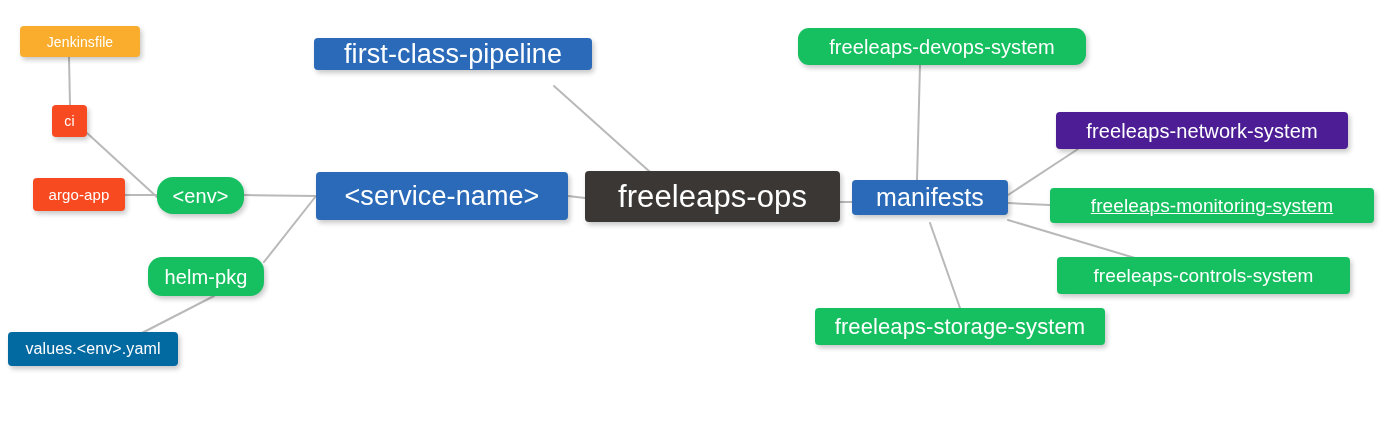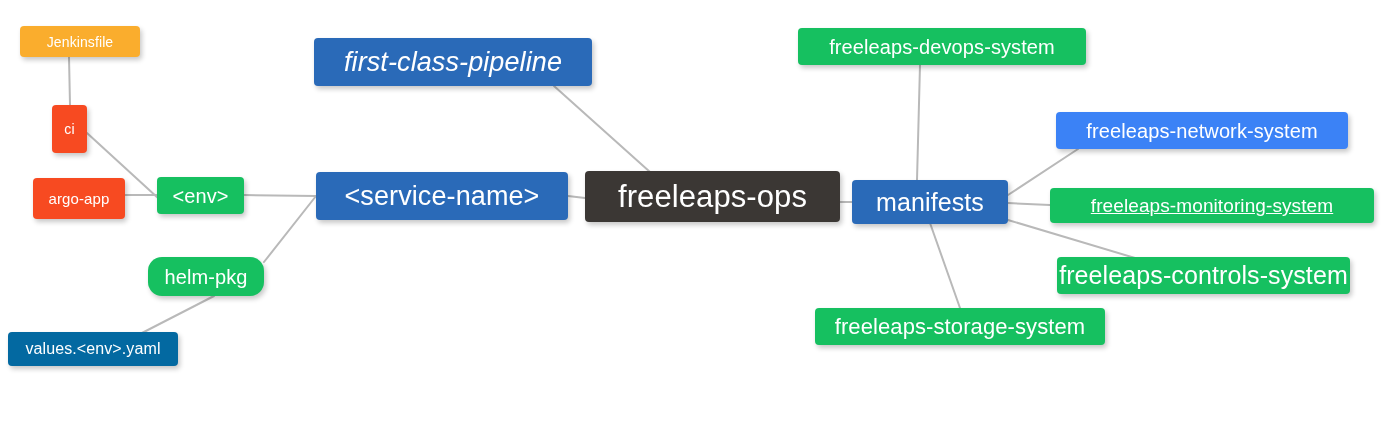--- a/index.html
+++ b/index.html
@@ -62,56 +62,56 @@
       <path d="M 917 180 L 920 65" stroke="#b9b9b9" stroke-width="2" fill="none" stroke-linecap="round"></path>
       <path d="M 1008 195 L 1078 149" stroke="#b9b9b9" stroke-width="2" fill="none" stroke-linecap="round"></path>
       <path d="M 1008 203 L 1050 205" stroke="#b9b9b9" stroke-width="2" fill="none" stroke-linecap="round"></path>
       <path d="M 1008 220 L 1135 258" stroke="#b9b9b9" stroke-width="2" fill="none" stroke-linecap="round"></path>
       <path d="M 930 223 L 960 308" stroke="#b9b9b9" stroke-width="2" fill="none" stroke-linecap="round"></path>
     </svg>
   <div id="nodes">
       <div class="node" style="left: 20px; top: 26px; width: 120px; height: 31px; background: rgb(250, 173, 45); font-size: 14px;">
         <span class="node-label">Jenkinsfile</span>
       </div>
-      <div class="node" style="left: 52px; top: 105px; width: 35px; height: 48px; background: rgb(247, 74, 33); font-size: 14px;">
+      <div class="node" style="left: 52px; top: 105px; width: 35px; height: 32px; background: rgb(247, 74, 33); font-size: 14px;">
         <span class="node-label">ci</span>
       </div>
-      <div class="node" style="left: 33px; top: 178px; width: 92px; height: 41px; background: rgb(247, 74, 33); font-size: 15px;">
+      <div class="node" style="left: 33px; top: 178px; width: 92px; height: 33px; background: rgb(247, 74, 33); font-size: 15px;">
         <span class="node-label">argo-app</span>
       </div>
-      <div class="node" style="left: 157px; top: 177px; width: 87px; height: 37px; background: rgb(22, 192, 96); font-size: 20px;">
+      <div class="node" style="left: 157px; top: 177px; width: 87px; height: 37px; background: rgb(22, 192, 96); font-size: 20px; border-radius: 16px;">
         <span class="node-label">&lt;env&gt;</span>
       </div>
       <div class="node" style="left: 148px; top: 257px; width: 116px; height: 39px; background: rgb(22, 192, 96); font-size: 20px; border-radius: 14px;">
         <span class="node-label">helm-pkg</span>
       </div>
       <div class="node" style="left: 8px; top: 332px; width: 170px; height: 34px; background: #0369a1; font-size: 16px;">
         <span class="node-label">values.&lt;env&gt;.yaml</span>
       </div>
-      <div class="node" style="left: 314px; top: 38px; width: 278px; height: 48px; background: rgb(42, 106, 184); font-size: 27px; font-style: italic;">
+      <div class="node" style="left: 314px; top: 38px; width: 278px; height: 32px; background: rgb(42, 106, 184); font-size: 27px;">
         <span class="node-label">first-class-pipeline</span>
       </div>
       <div class="node" style="left: 316px; top: 172px; width: 252px; height: 48px; background: rgb(42, 106, 184); font-size: 27px;">
         <span class="node-label">&lt;service-name&gt;</span>
       </div>
       <div class="node" style="left: 585px; top: 171px; width: 255px; height: 51px; background: rgb(59, 55, 52); font-size: 31px;">
         <span class="node-label">freeleaps-ops</span>
       </div>
-      <div class="node" style="left: 852px; top: 180px; width: 156px; height: 44px; background: rgb(42, 106, 184); font-size: 25px;">
+      <div class="node" style="left: 852px; top: 180px; width: 156px; height: 35px; background: rgb(42, 106, 184); font-size: 25px;">
         <span class="node-label">manifests</span>
       </div>
-      <div class="node" style="left: 798px; top: 28px; width: 288px; height: 37px; background: rgb(22, 192, 96); font-size: 20px;">
+      <div class="node" style="left: 798px; top: 28px; width: 288px; height: 37px; background: rgb(22, 192, 96); font-size: 20px; border-radius: 11px;">
         <span class="node-label">freeleaps-devops-system</span>
       </div>
-      <div class="node" style="left: 1056px; top: 112px; width: 292px; height: 37px; background: #3b82f6; font-size: 20px;">
+      <div class="node" style="left: 1056px; top: 112px; width: 292px; height: 37px; background: #4c1d95; font-size: 20px;">
         <span class="node-label">freeleaps-network-system</span>
       </div>
       <div class="node" style="left: 1050px; top: 188px; width: 324px; height: 35px; background: rgb(22, 192, 96); font-size: 19px; text-decoration: underline;">
         <span class="node-label">freeleaps-monitoring-system</span>
       </div>
-      <div class="node" style="left: 1057px; top: 257px; width: 293px; height: 37px; background: rgb(22, 192, 96); font-size: 25px;">
+      <div class="node" style="left: 1057px; top: 257px; width: 293px; height: 37px; background: rgb(22, 192, 96); font-size: 19px;">
         <span class="node-label">freeleaps-controls-system</span>
       </div>
       <div class="node" style="left: 815px; top: 308px; width: 290px; height: 37px; background: rgb(22, 192, 96); font-size: 22px;">
         <span class="node-label">freeleaps-storage-system</span>
       </div>
     </div>
 </div>
 
 </body></html>

